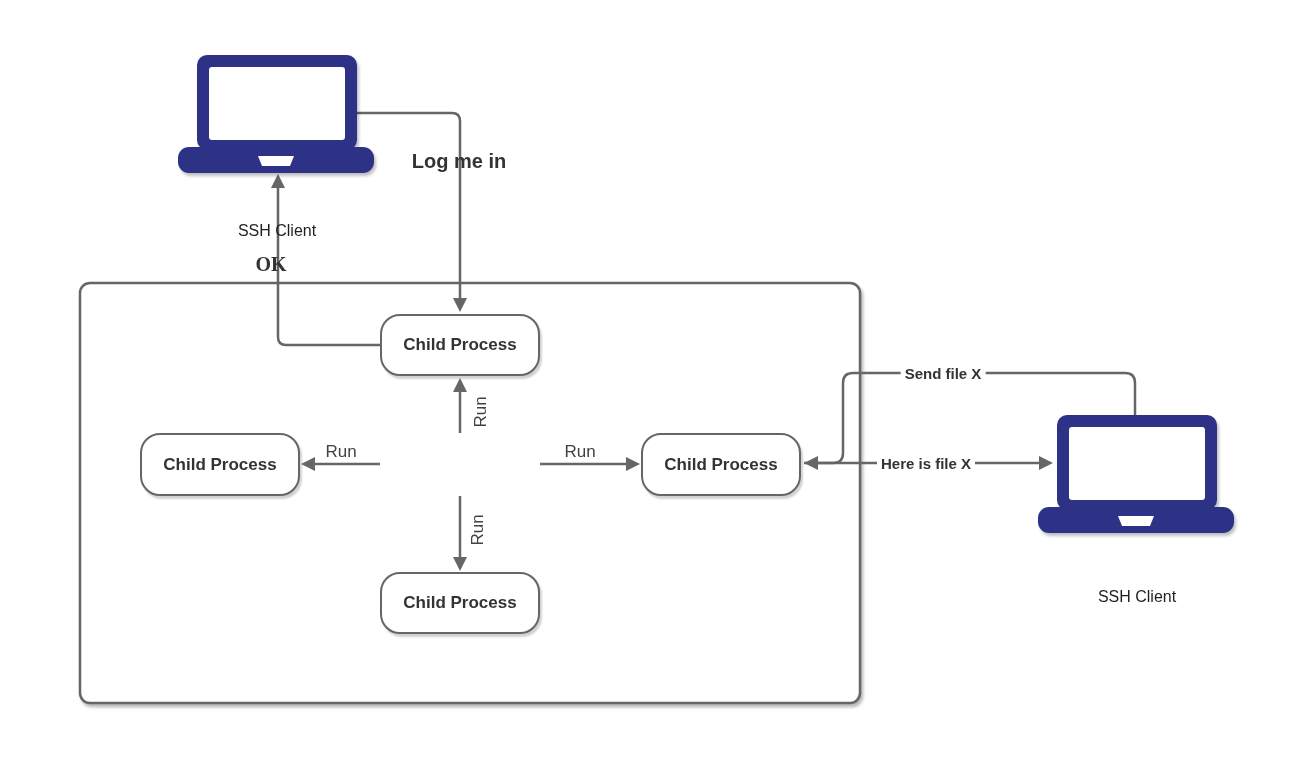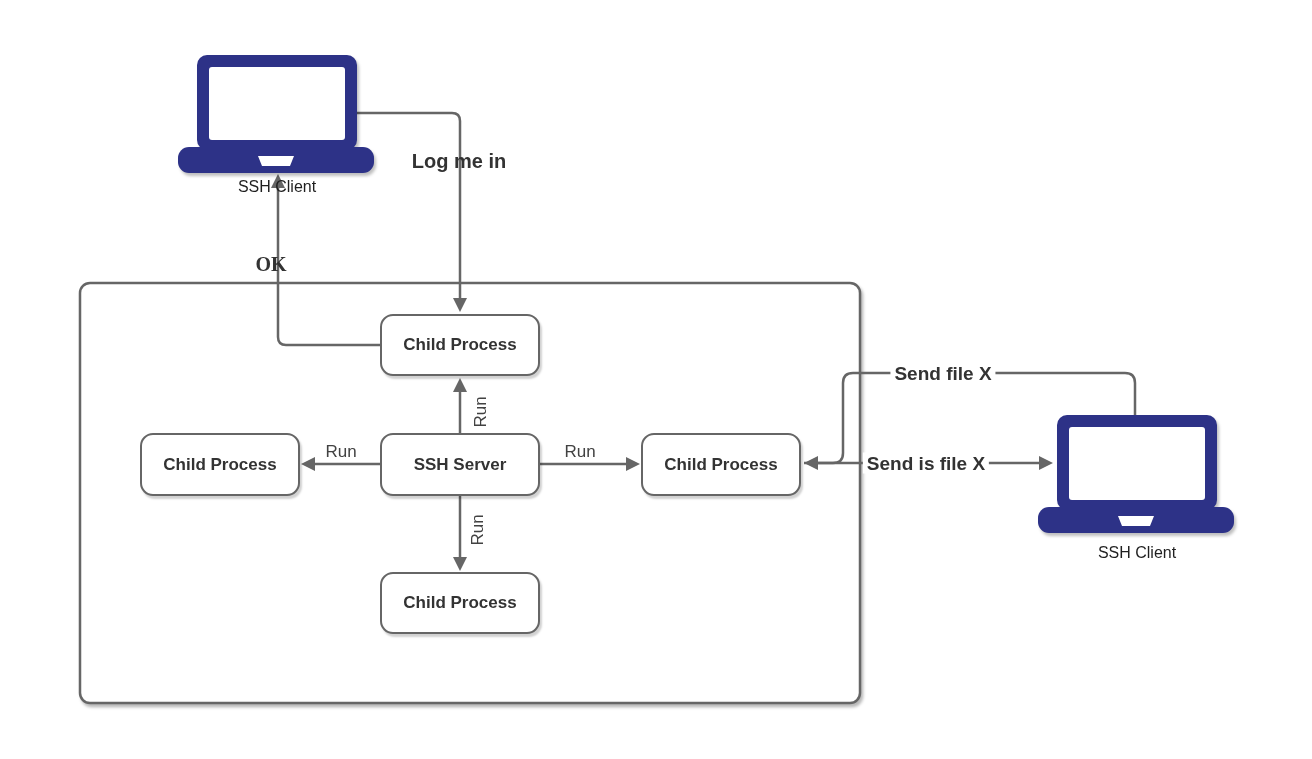--- a/index.html
+++ b/index.html
@@ -14,43 +14,43 @@
   .edge{stroke:#666666;stroke-width:2.5;fill:none;stroke-linecap:flat;}
   .arrow{fill:#666666;stroke:none;}
   .boundary{fill:#ffffff;stroke:#666666;stroke-width:2.5;filter:drop-shadow(2px 3px 1.5px rgba(0,0,0,0.28));}
   .laptop{filter:drop-shadow(2px 3px 1.5px rgba(0,0,0,0.25));}
   .laptop .body{fill:#2d3287;}
   .laptop .screen{fill:#ffffff;}
   .node{
     position:absolute;
     background:#ffffff;
     border:2.5px solid #666666;
-    border-radius:13px;
+    border-radius:20px;
     box-sizing:border-box;
     display:flex;align-items:center;justify-content:center;
     font-weight:bold;font-size:17px;color:#333333;
     box-shadow:2px 3px 2px rgba(0,0,0,0.18);
     white-space:nowrap;
   }
   .lbl{
     position:absolute;
     transform:translate(-50%,-50%);
     white-space:nowrap;
     color:#3a3a3a;
     line-height:1;
   }
   .lbl.bold16{font-weight:bold;font-size:20px;color:#333333;}
-  .lbl.msg{font-weight:bold;font-size:19px;color:#333333;background:#ffffff;padding:1px 4px;}
+  .lbl.msg{font-weight:bold;font-size:15px;color:#333333;background:#ffffff;padding:1px 4px;}
   .lbl.run{font-size:17px;color:#424242;}
   .lbl.vert{transform:translate(-50%,-50%) rotate(-90deg);}
   .dev-label{
     position:absolute;
     transform:translateX(-50%);
     font-size:16px;color:#1f1f1f;
-    white-space:nowrap;line-height:1;
+    white-space:nowrap;line-height:1;margin-top:44px;
   }
 </style>
 </head>
 <body>
 
 <div class="canvas">
 
   <svg width="1312" height="759" viewBox="0 0 1312 759">
 
     <rect class="boundary" x="80" y="283" width="780" height="420" rx="10"></rect>
@@ -91,39 +91,38 @@
       <rect class="screen" x="1069" y="427" width="136" height="73" rx="3"></rect>
       <rect class="body" x="1038" y="507" width="196" height="26" rx="11"></rect>
       <polygon class="screen" points="1118,516 1154,516 1150,526 1122,526"></polygon>
     </g>
   </svg>
 
   <div class="node" style="left:380px;top:314px;width:160px;height:62px;">Child Process</div>
 
   <div class="node" style="left:140px;top:433px;width:160px;height:63px;">Child Process</div>
 
-  <div class="node" style="left:380px;top:433px;width:160px;height:63px;">SSH Server</div>
 
   <div class="node" style="left:641px;top:433px;width:160px;height:63px;">Child Process</div>
 
   <div class="node" style="left:380px;top:572px;width:160px;height:62px;">Child Process</div>
 
   <span class="lbl bold16" style="left:459px;top:161px;">Log me in</span>
 
   <span class="lbl bold16" style="left:271px;top:264px;font-family:Liberation Serif, serif;">OK</span>
 
   <span class="lbl run vert" style="left:480px;top:412px;">Run</span>
 
   <span class="lbl run vert" style="left:477px;top:530px;">Run</span>
 
   <span class="lbl run" style="left:341px;top:451px;">Run</span>
 
   <span class="lbl run" style="left:580px;top:451px;">Run</span>
 
   <span class="lbl msg" style="left:943px;top:373px;">Send file X</span>
 
-  <span class="lbl msg" style="left:926px;top:463px;">Send is file X</span>
+  <span class="lbl msg" style="left:926px;top:463px;">Here is file X</span>
 
   <span class="dev-label" style="left:277px;top:179px;">SSH Client</span>
 
   <span class="dev-label" style="left:1137px;top:545px;">SSH Client</span>
 
 </div>
 
 </body></html>

